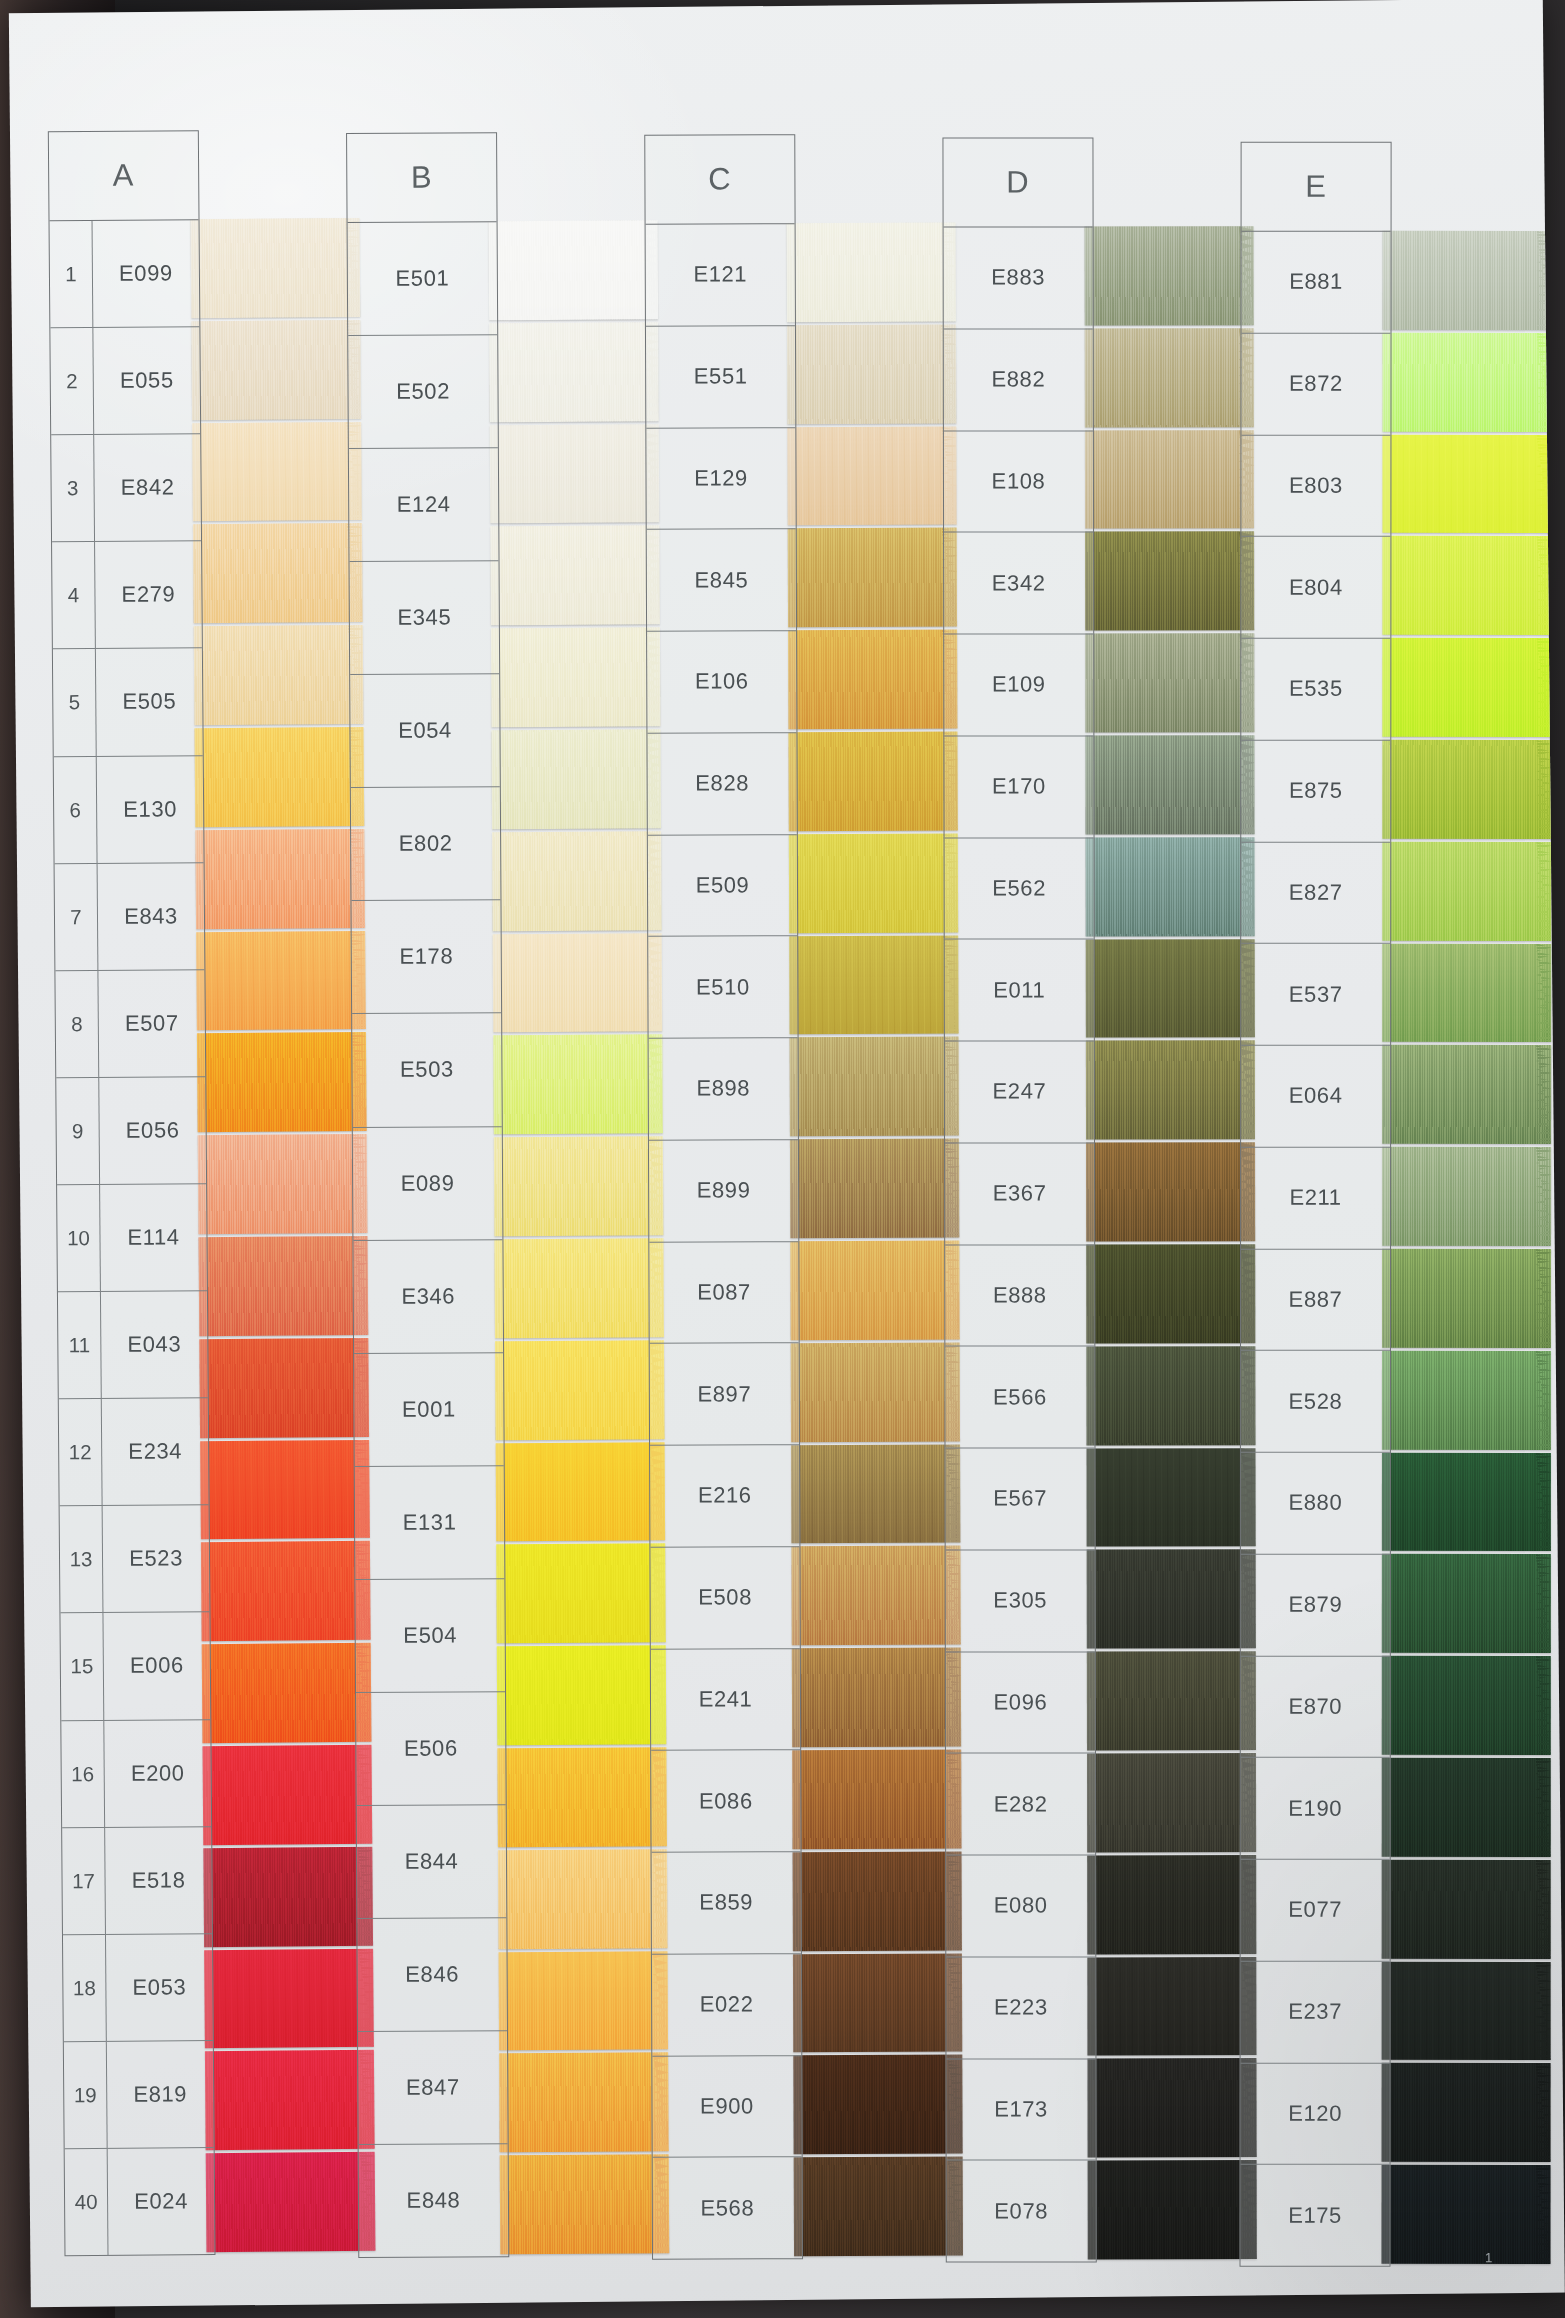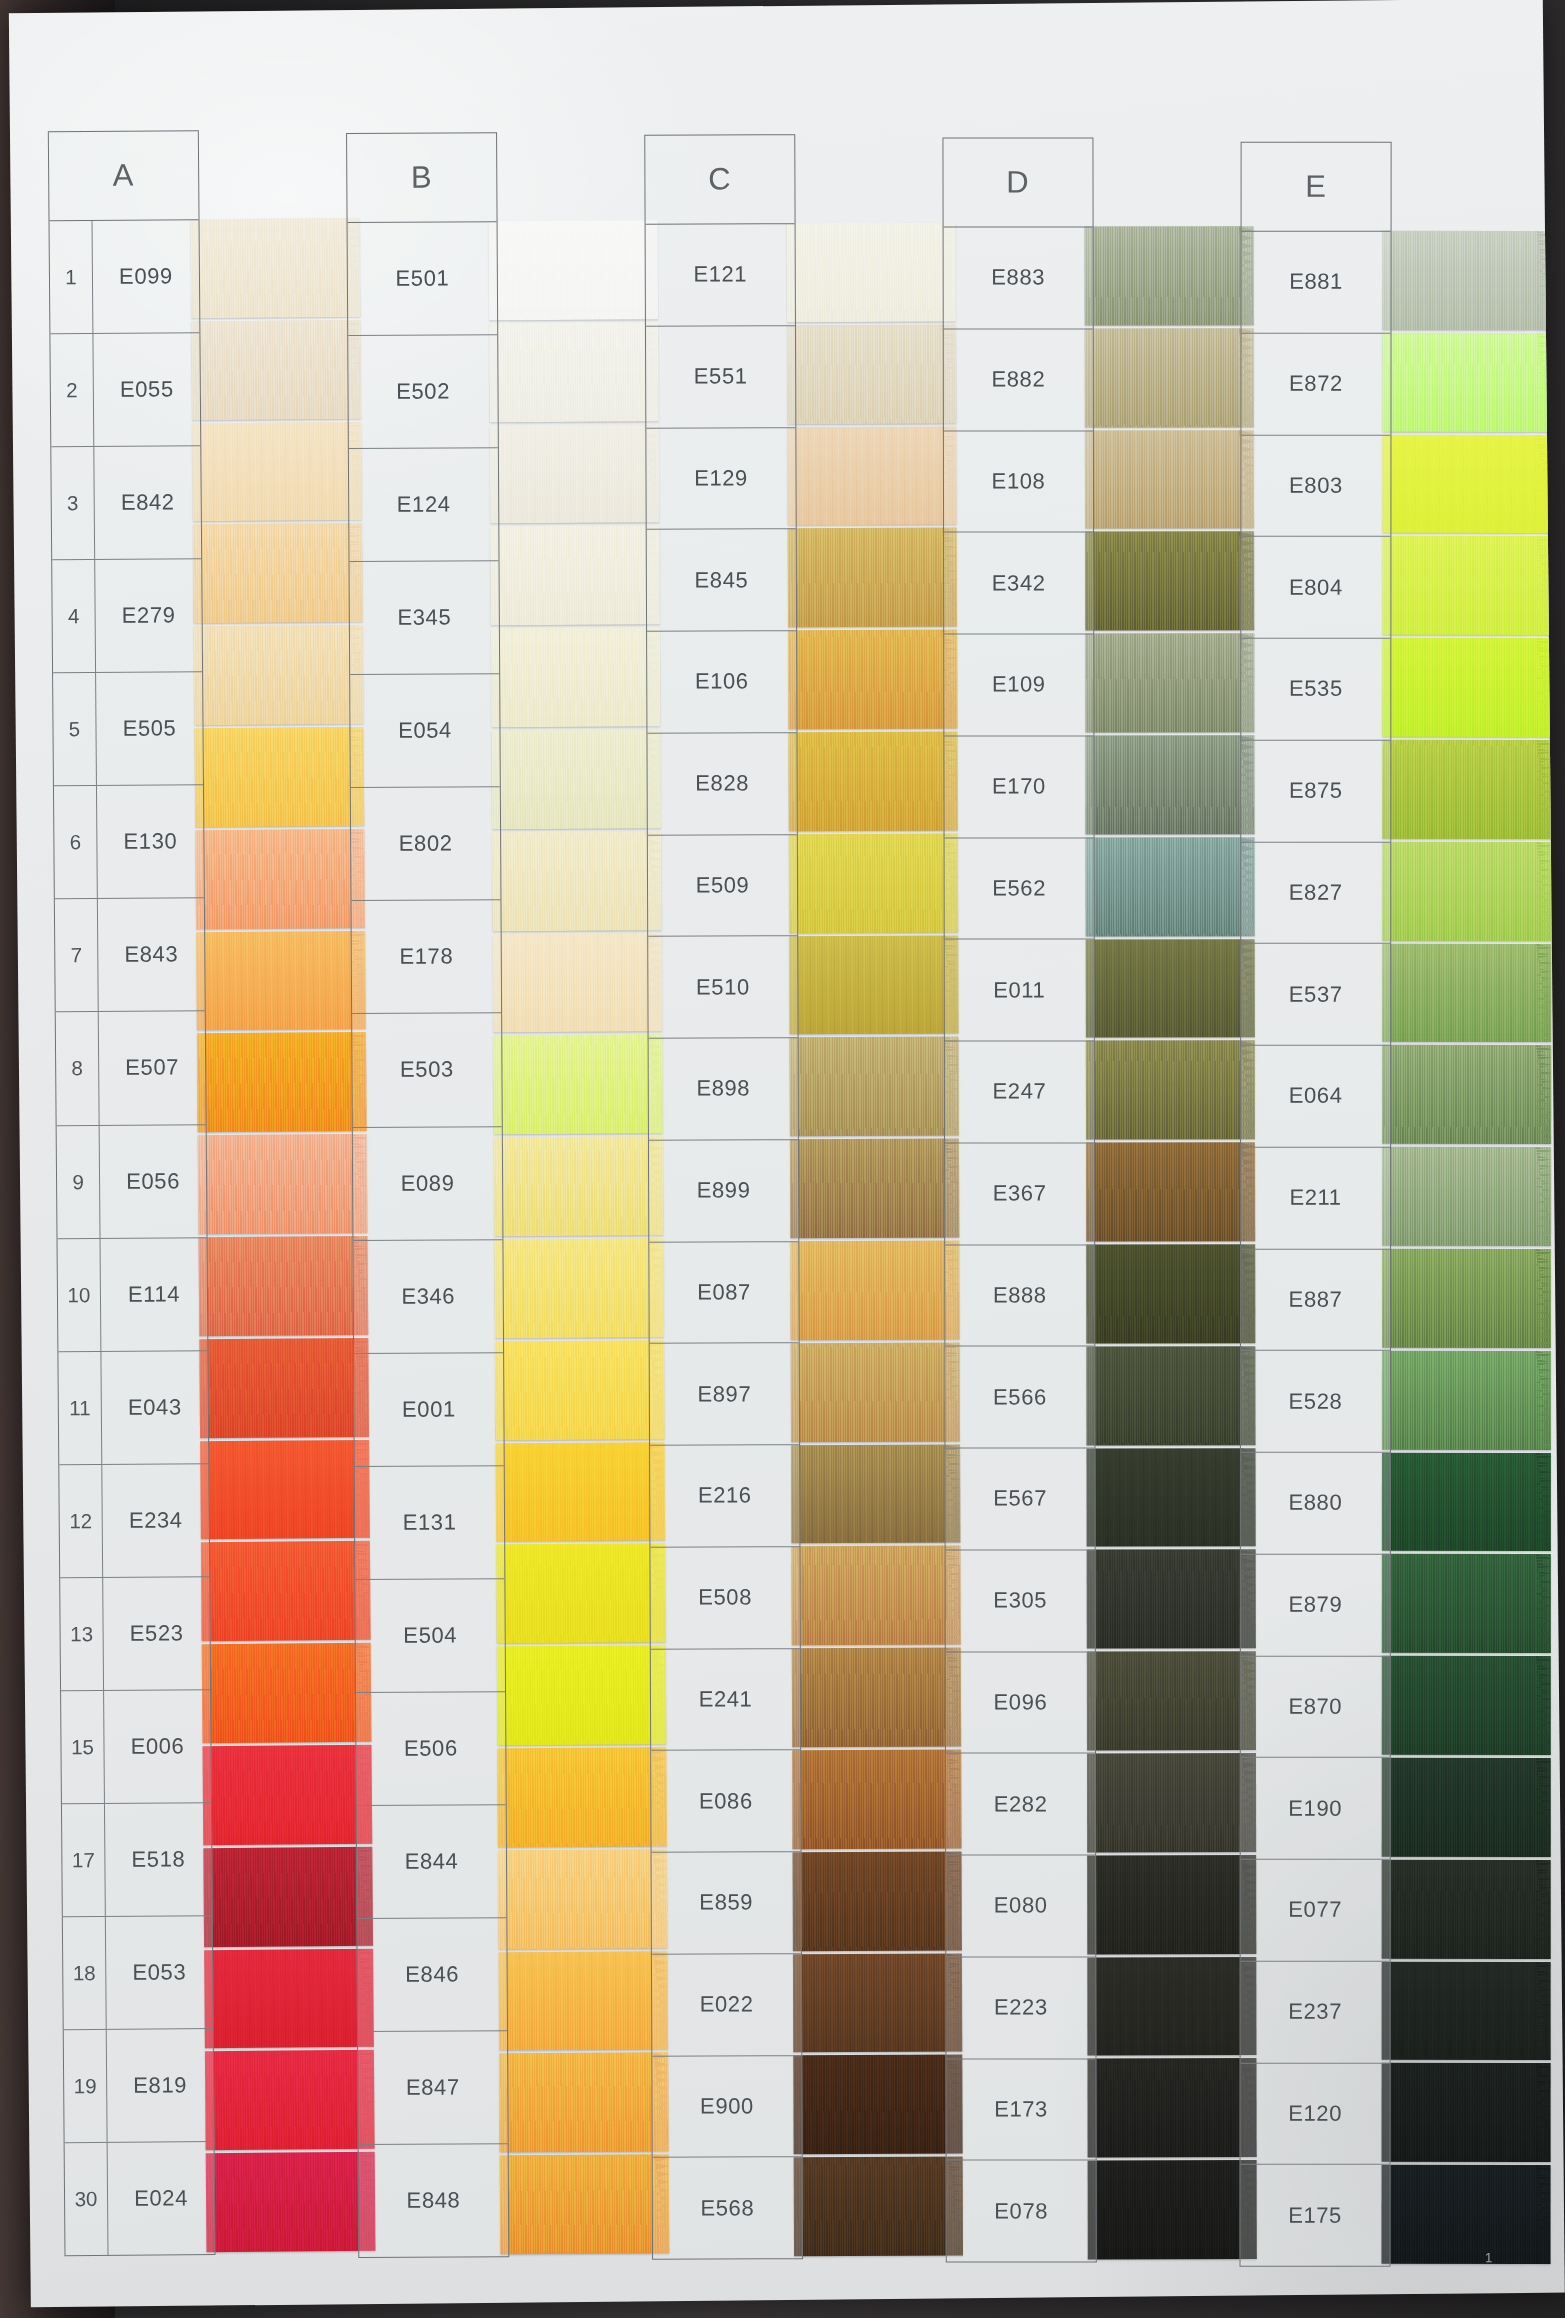--- a/index.html
+++ b/index.html
@@ -272,33 +272,37 @@
             </div>
             <div class="lrow">
               <div class="idx">13</div>
               <div class="code">E523</div>
             </div>
             <div class="lrow">
               <div class="idx">15</div>
               <div class="code">E006</div>
             </div>
             <div class="lrow">
+              <div class="idx">16</div>
+              <div class="code">E200</div>
+            </div>
+            <div class="lrow">
               <div class="idx">17</div>
               <div class="code">E518</div>
             </div>
             <div class="lrow">
               <div class="idx">18</div>
               <div class="code">E053</div>
             </div>
             <div class="lrow">
               <div class="idx">19</div>
               <div class="code">E819</div>
             </div>
             <div class="lrow">
-              <div class="idx">30</div>
+              <div class="idx">40</div>
               <div class="code">E024</div>
             </div>
           </div>
         </div>
       </div>
       <div class="col c1 no-index">
         <div class="swatches">
           <div class="sw" title="E501" style="background: rgb(246, 246, 244);"></div>
           <div class="sw" title="E502" style="background: rgb(240, 239, 230);"></div>
           <div class="sw" title="E801" style="background: rgb(237, 234, 222);"></div>

